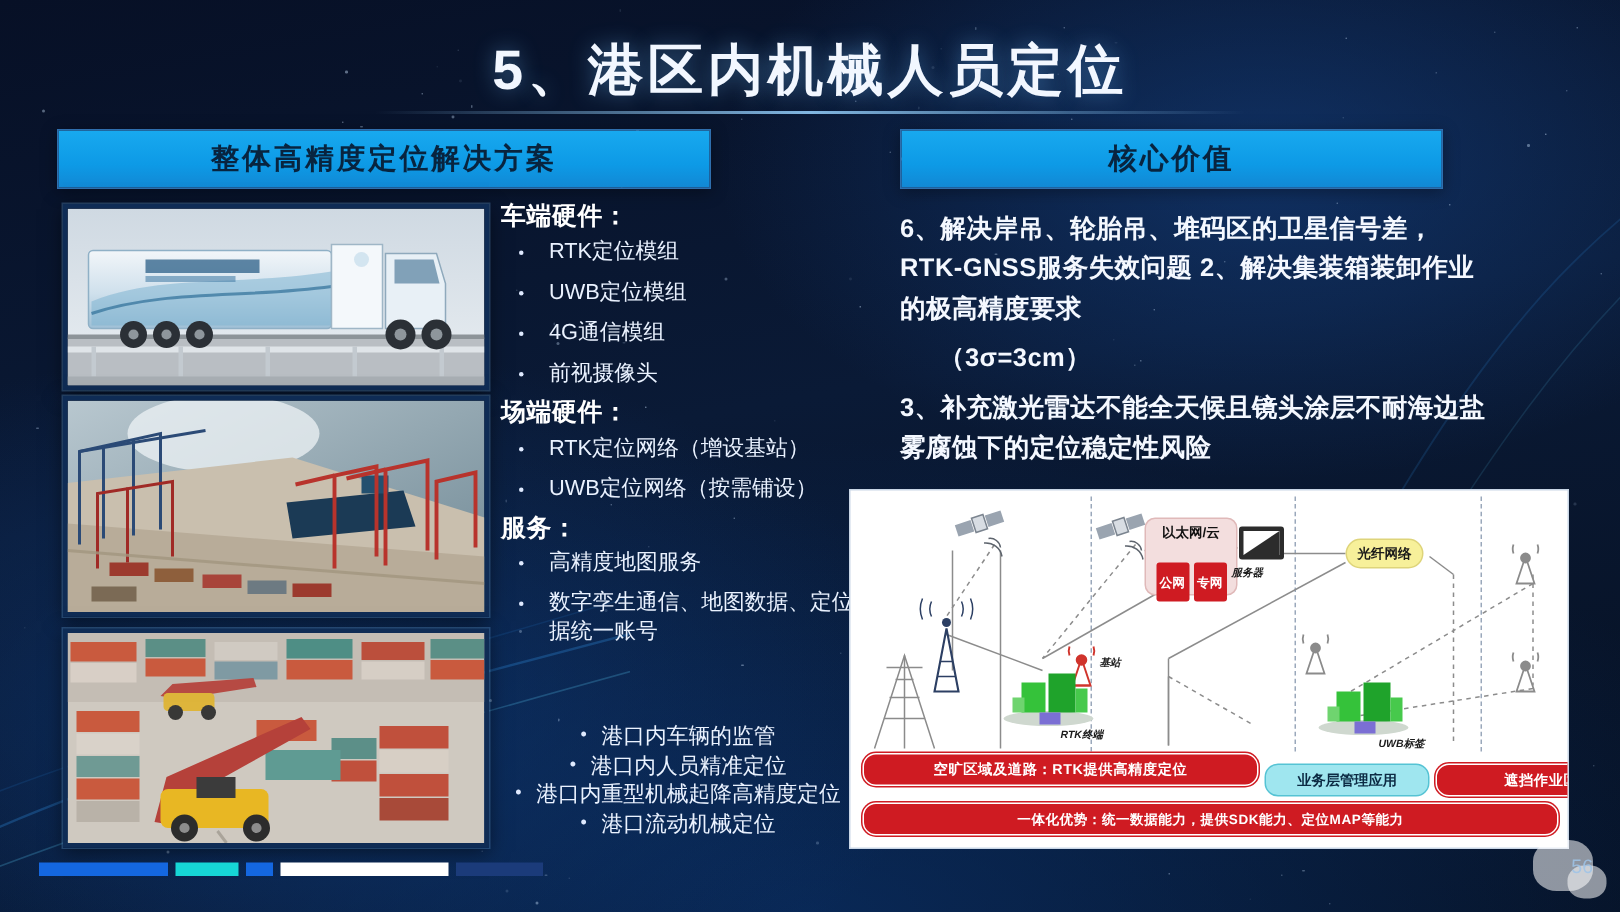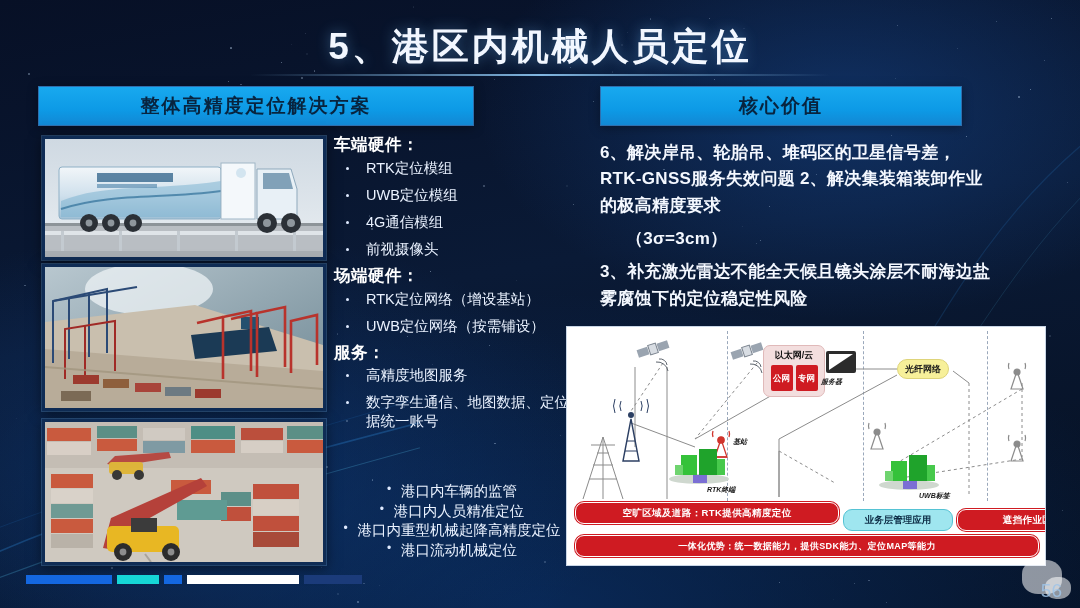--- a/index.html
+++ b/index.html
@@ -114,40 +114,40 @@
     position:absolute;background:#9fe6ef;color:#0c2b44;
     border-radius:9px;font-size:9.5px;font-weight:bold;
     display:flex;align-items:center;justify-content:center;text-align:center;
     border:1px solid #55c3d4;
   }
   .ether-box{
     position:absolute;background:#f3dede;border:1px solid #e0b9b9;border-radius:7px;
     display:flex;flex-direction:column;align-items:center;
     padding:3px 5px 5px;box-sizing:border-box;
   }
-  .ether-title{font-size:9px;font-weight:bold;color:#111;margin-bottom:3px;}
+  .ether-title{font-size:9px;font-weight:bold;color:#111;margin-bottom:13px;}
   .ether-row{display:flex;gap:3px;}
   .ether-cell{
     background:#cf1b22;color:#fff;font-size:8.5px;font-weight:bold;
     width:22px;height:26px;display:flex;align-items:center;justify-content:center;
     line-height:1.05;text-align:center;border-radius:2px;
   }
   .fiber-cloud{
     position:absolute;background:#f7f09a;border:1px solid #ded47a;border-radius:14px;
     font-size:9px;font-weight:bold;color:#1a1a1a;
     display:flex;align-items:center;justify-content:center;
     padding:0 7px;height:18px;white-space:nowrap;
   }
   .dashed-v{position:absolute;border-left:1.4px dashed #9aa8bb;}
 
   
   #bottom-bar{position:absolute;left:26px;bottom:24px;display:flex;align-items:center;gap:5px;}
   #bottom-bar span{display:block;height:9px;}
   #page-num{
-    position:absolute;right:18px;bottom:6px;font-size:19px;color:#9fc4e8;opacity:.85;
+    position:absolute;right:18px;bottom:23px;font-size:13px;color:#9fc4e8;opacity:.85;
   }
   #watermark{
     position:absolute;right:18px;bottom:14px;display:flex;align-items:center;gap:10px;
     font-size:30px;font-weight:bold;color:rgba(255,255,255,.55);letter-spacing:2px;
     pointer-events:none;
   }
   #wm-icon{
     width:40px;height:34px;background:rgba(255,255,255,.55);border-radius:16px/14px;
     position:relative;
   }

